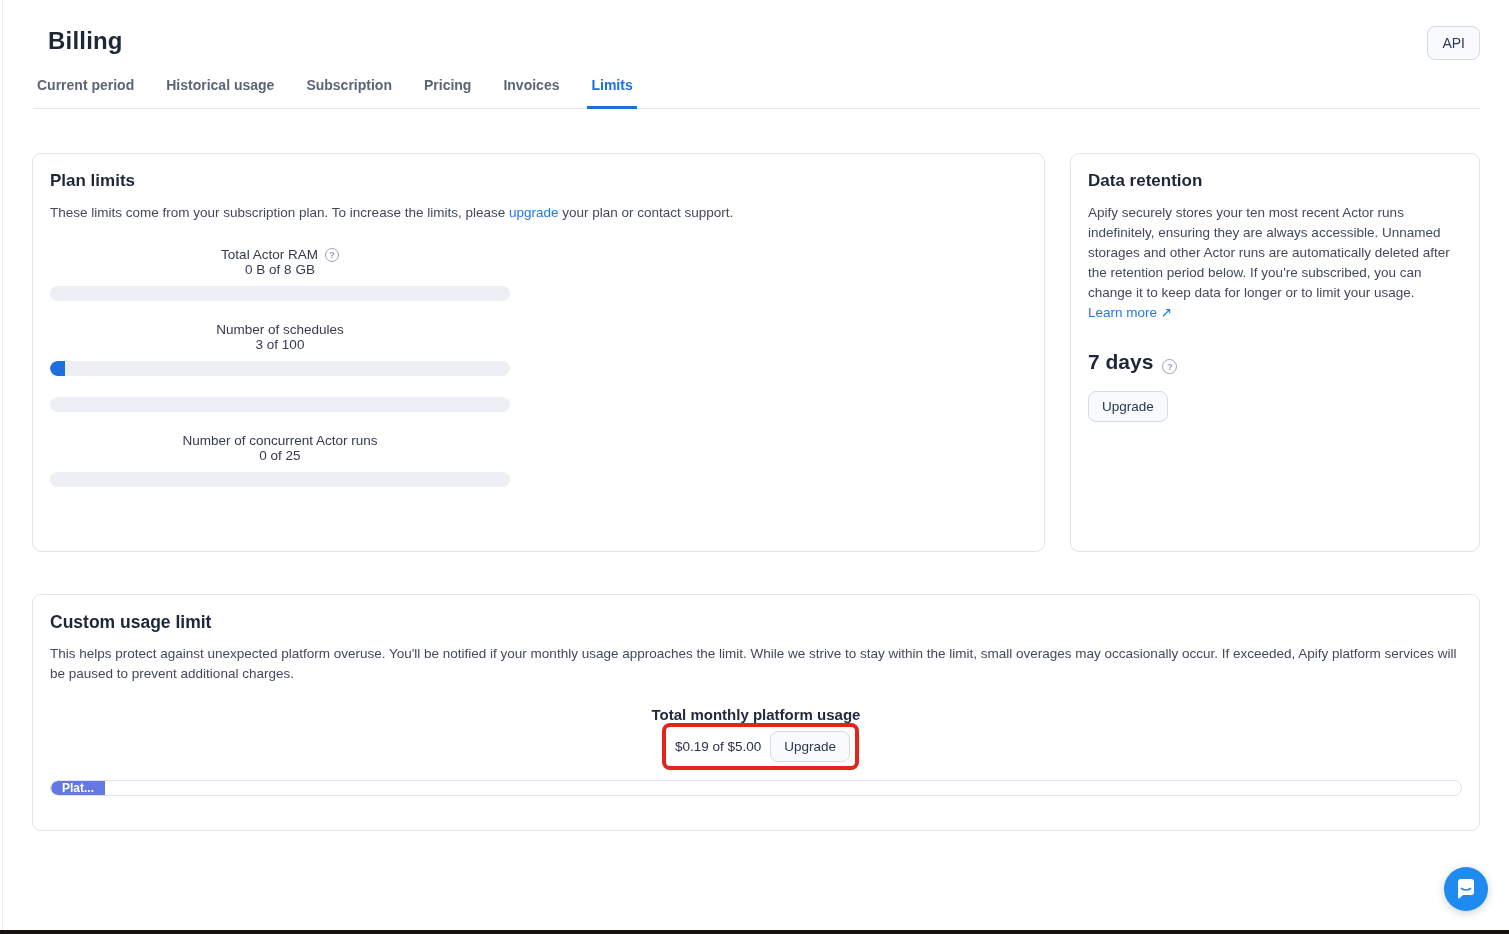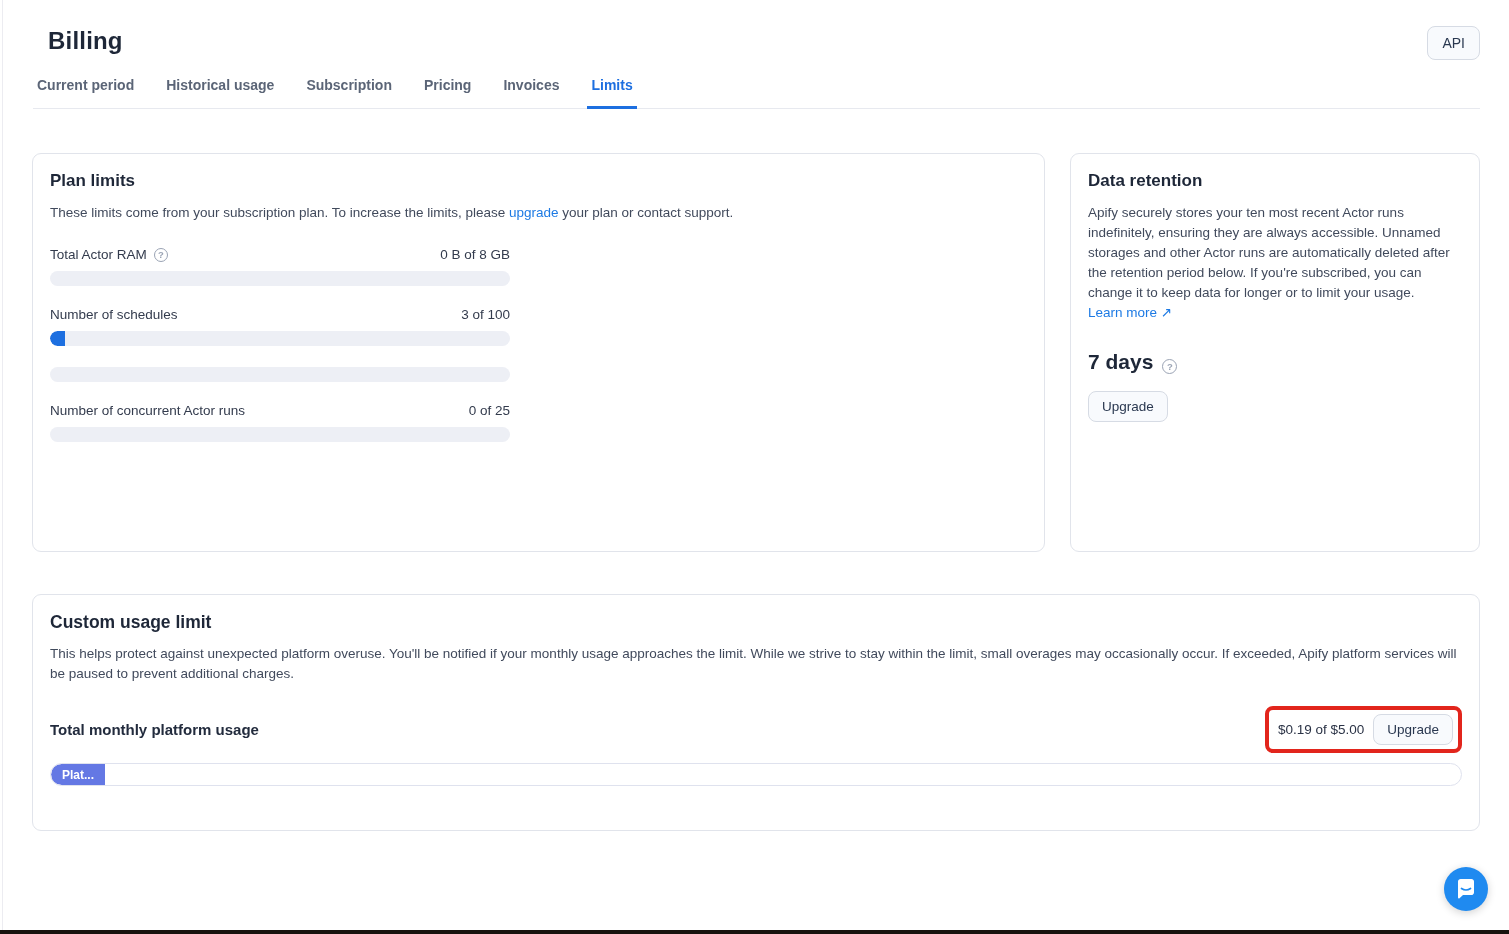--- a/index.html
+++ b/index.html
@@ -56,21 +56,21 @@
   .card-retention { flex: 1; min-height: 399px; }
   .card-title { font-size: 17px; font-weight: bold; color: #1e2738; }
   .card-desc { font-size: 13.5px; line-height: 20px; color: #414a5c; margin-top: 12px; }
   a.inline-link { color: #1d7ae4; text-decoration: none; cursor: pointer; }
   
   .limits-list { margin-top: 24px; }
   .limit-row { width: 460px; margin-bottom: 21px; }
   .limit-row:last-child { margin-bottom: 0; }
   .limit-row-top {
     display: flex; justify-content: space-between; align-items: center;
-    font-size: 13.5px; color: #333b4d;
+    font-size: 13.5px; color: #333b4d; flex-direction: column;
   }
   .limit-label { display: flex; align-items: center; }
   .limit-value { text-align: right; }
   .help-icon {
     display: inline-flex; align-items: center; justify-content: center;
     width: 14px; height: 14px; border: 1.3px solid #9aa3b4; border-radius: 50%;
     color: #9aa3b4; font-size: 9.5px; font-weight: bold;
     margin-left: 7px; flex: 0 0 auto;
   }
   .progress-track {
@@ -95,31 +95,32 @@
   .retention-upgrade { margin-top: 17px; display: inline-block; }
   
   .card-custom {
     margin: 42px 29px 0 32px; min-height: 237px;
   }
   .card-custom .card-title { font-size: 17.5px; }
   .card-custom .card-desc { margin-top: 11px; max-width: 1413px; }
   .usage-row {
     display: flex; justify-content: space-between; align-items: center;
     margin-top: 22px;
+    flex-direction: column;
   }
   .usage-label { font-size: 15px; font-weight: bold; color: #222b3d; }
   .annotation-box {
     display: flex; align-items: center; gap: 9px;
     border: 4px solid #e2251c; border-radius: 8px;
     padding: 4px 5px 4px 9px;
     margin-left: 9px;
   }
   .usage-value { font-size: 13.5px; color: #2b3346; white-space: nowrap; }
   .usage-bar-track {
-    margin-top: 10px; height: 23px;
+    margin-top: 10px; height: 16px;
     border: 1px solid #dfe2ee; border-radius: 999px;
     background: #fff; overflow: hidden; position: relative;
   }
   .usage-bar-segment {
     height: 100%; background: #6478e4;
     border-radius: 999px 0 0 999px;
     color: #fff; font-size: 12px; font-weight: bold;
     display: flex; align-items: center; padding-left: 11px;
     white-space: nowrap; overflow: hidden;
   }

